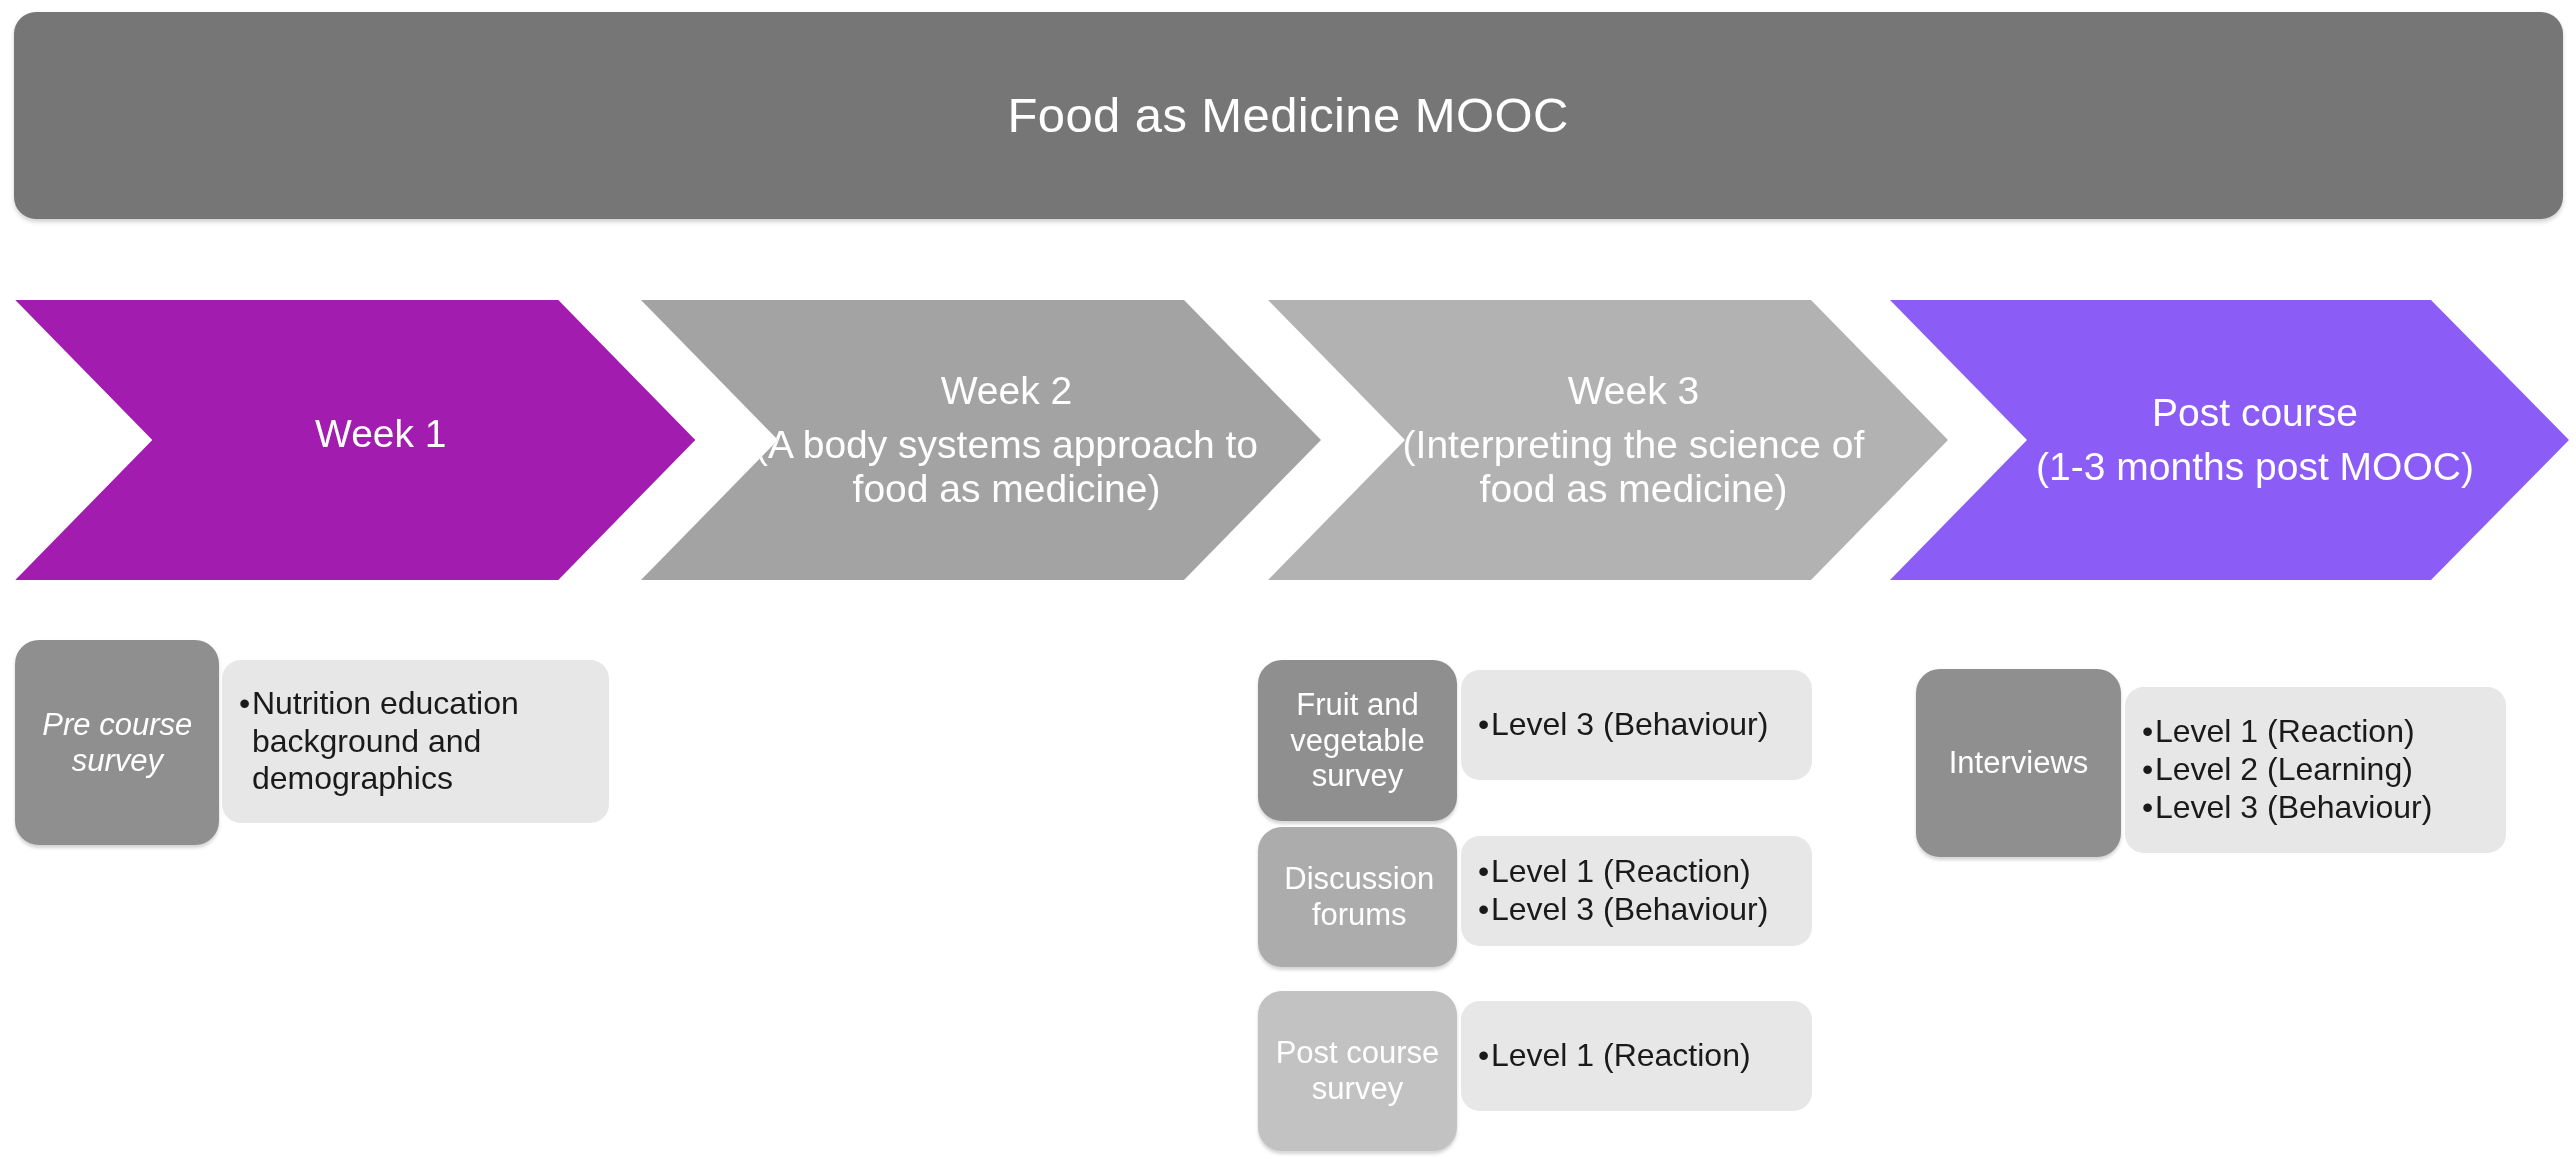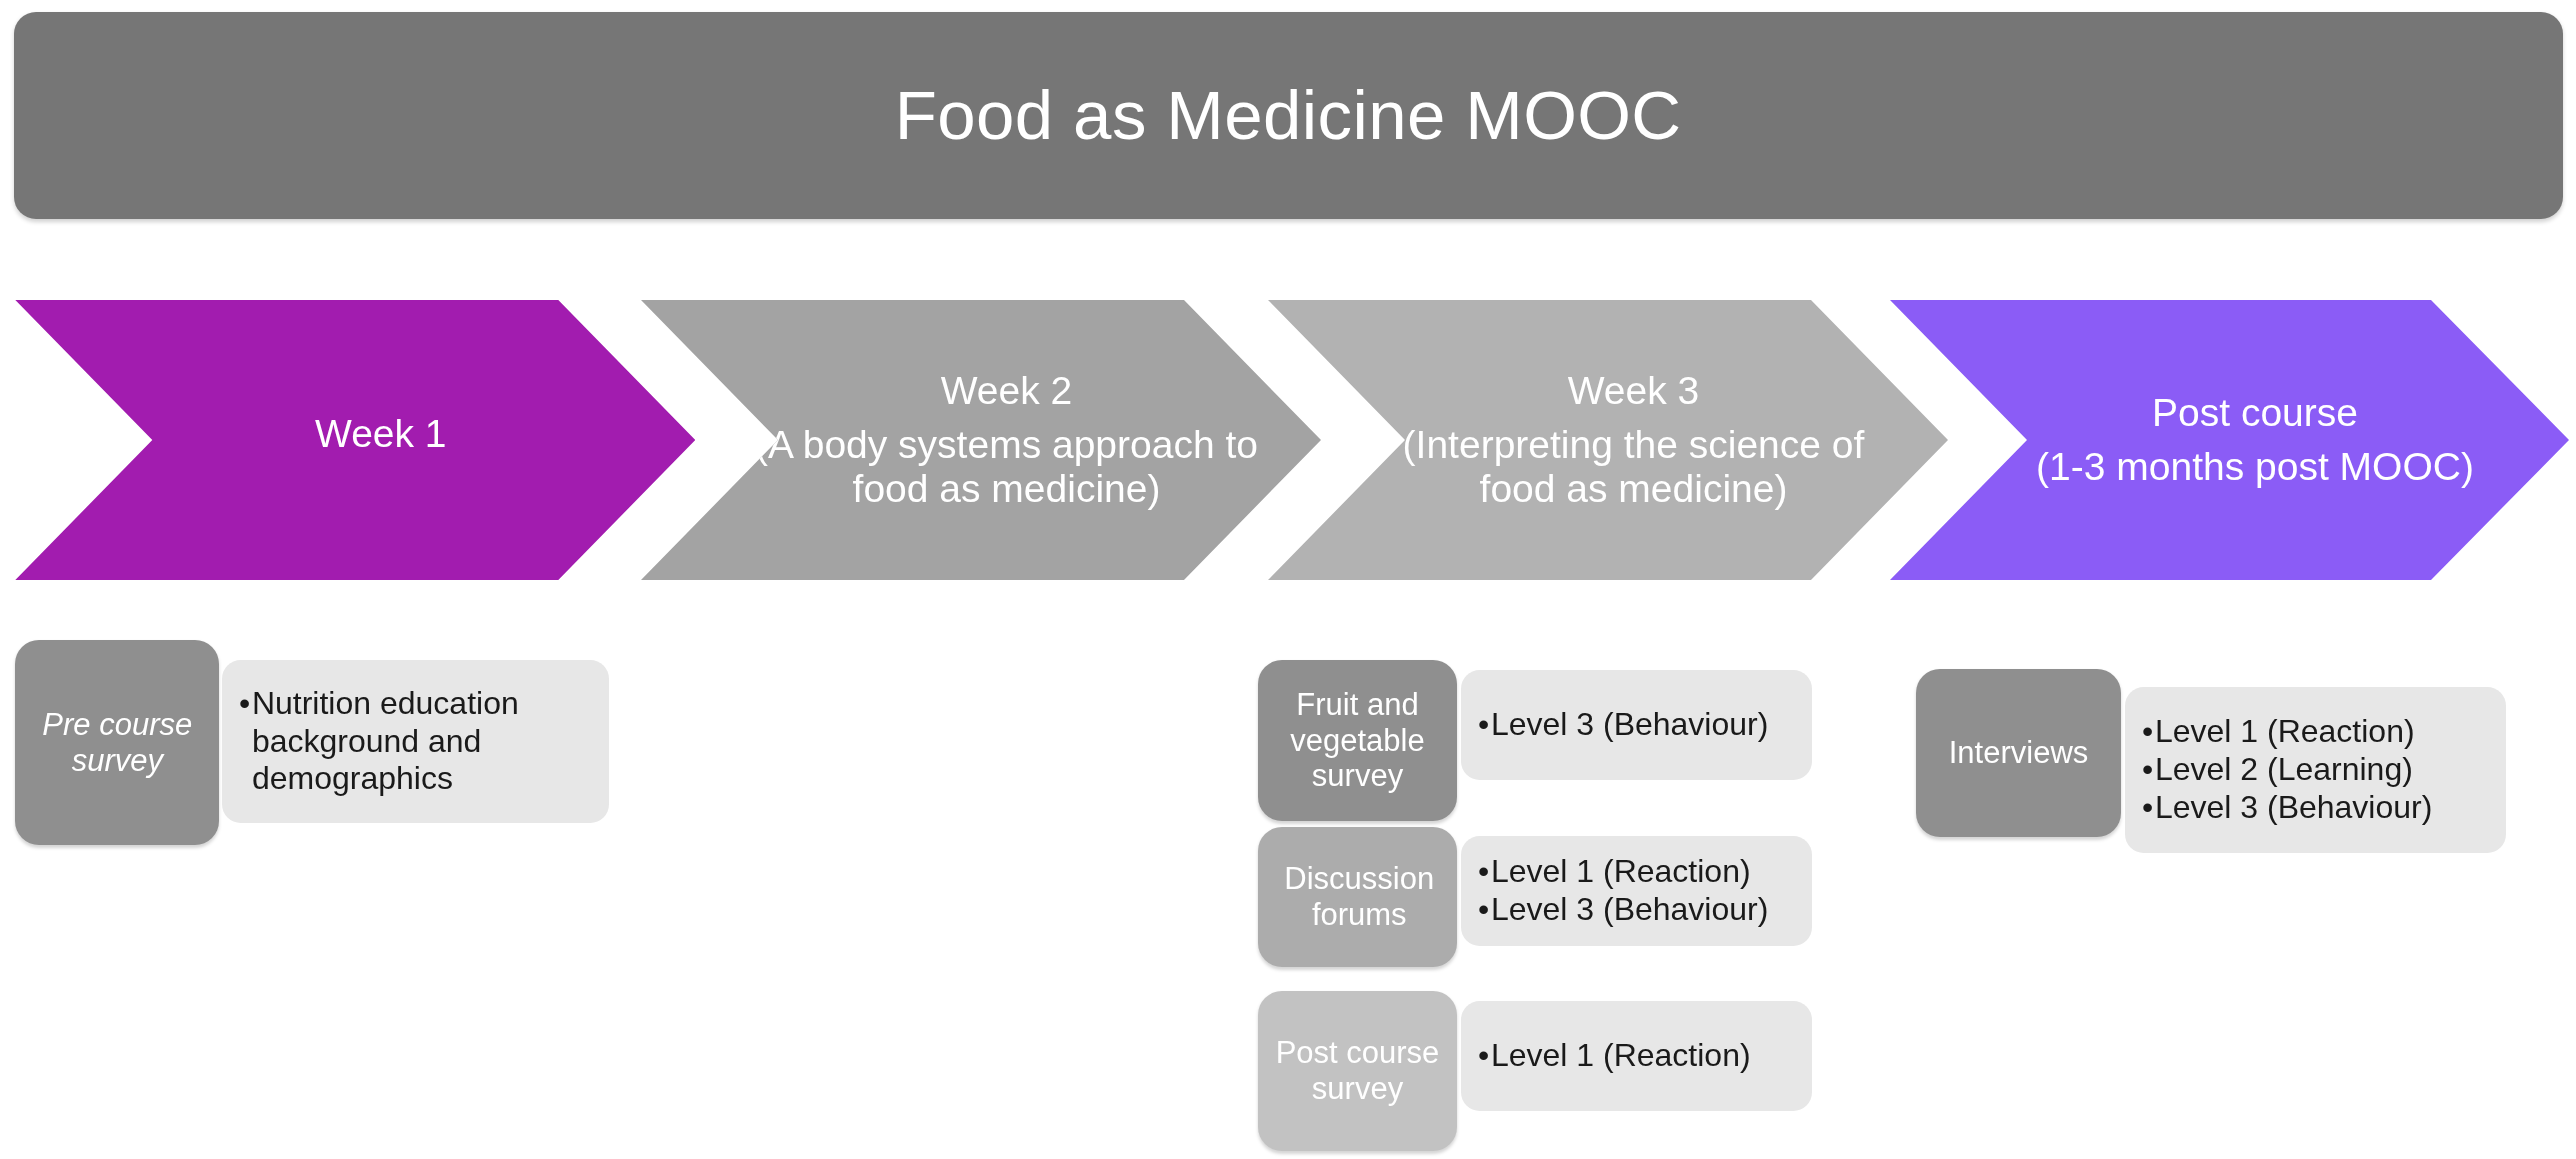--- a/index.html
+++ b/index.html
@@ -29,21 +29,21 @@
     height: 207px;
     background: #767676;
     border-radius: 22px;
     box-shadow: 0 2.5px 4.2px rgba(0,0,0,0.18);
     display: flex;
     align-items: center;
     justify-content: center;
   }
   .title-banner .title-text {
     color: #ffffff;
-    font-size: 69px;
+    font-size: 49px;
     line-height: 1;
     font-weight: 400;
     letter-spacing: 0.4px;
     text-align: left;
   }
 
   
   .chevron-row {
     position: absolute;
     left: 0;
@@ -239,18 +239,18 @@
     </div>
     <div class="bullet-line">
       <span class="bullet-dot">•</span>
         <span>Level 2 (Learning)</span>
     </div>
     <div class="bullet-line">
       <span class="bullet-dot">•</span>
         <span>Level 3 (Behaviour)</span>
     </div>
   </div>
-  <div class="label-box" style="left:1916px; top:669px; width:205px; height:168px; background:#8f8f8f;">
+  <div class="label-box" style="left:1916px; top:669px; width:205px; height:188px; background:#8f8f8f;">
     <span>Interviews</span>
   </div>
 
 </div>
 
 
 </body></html>

